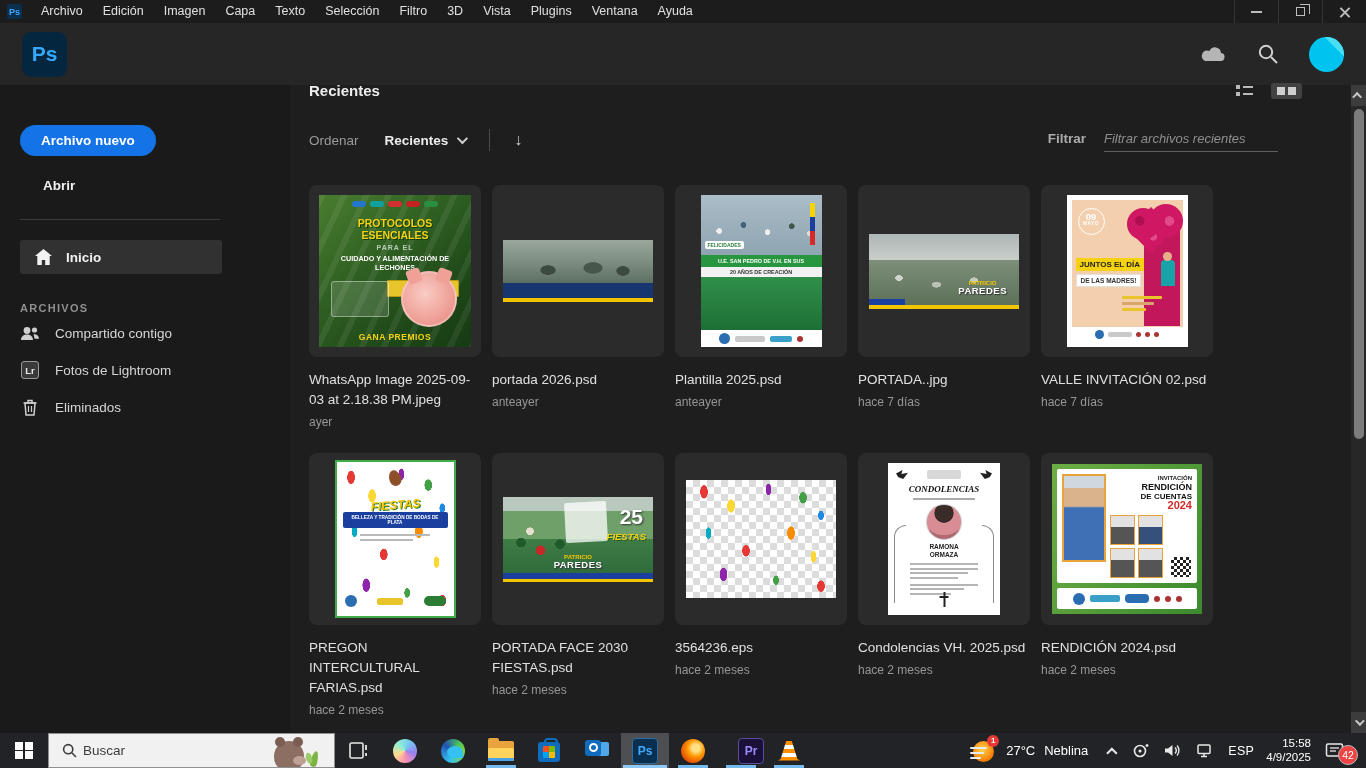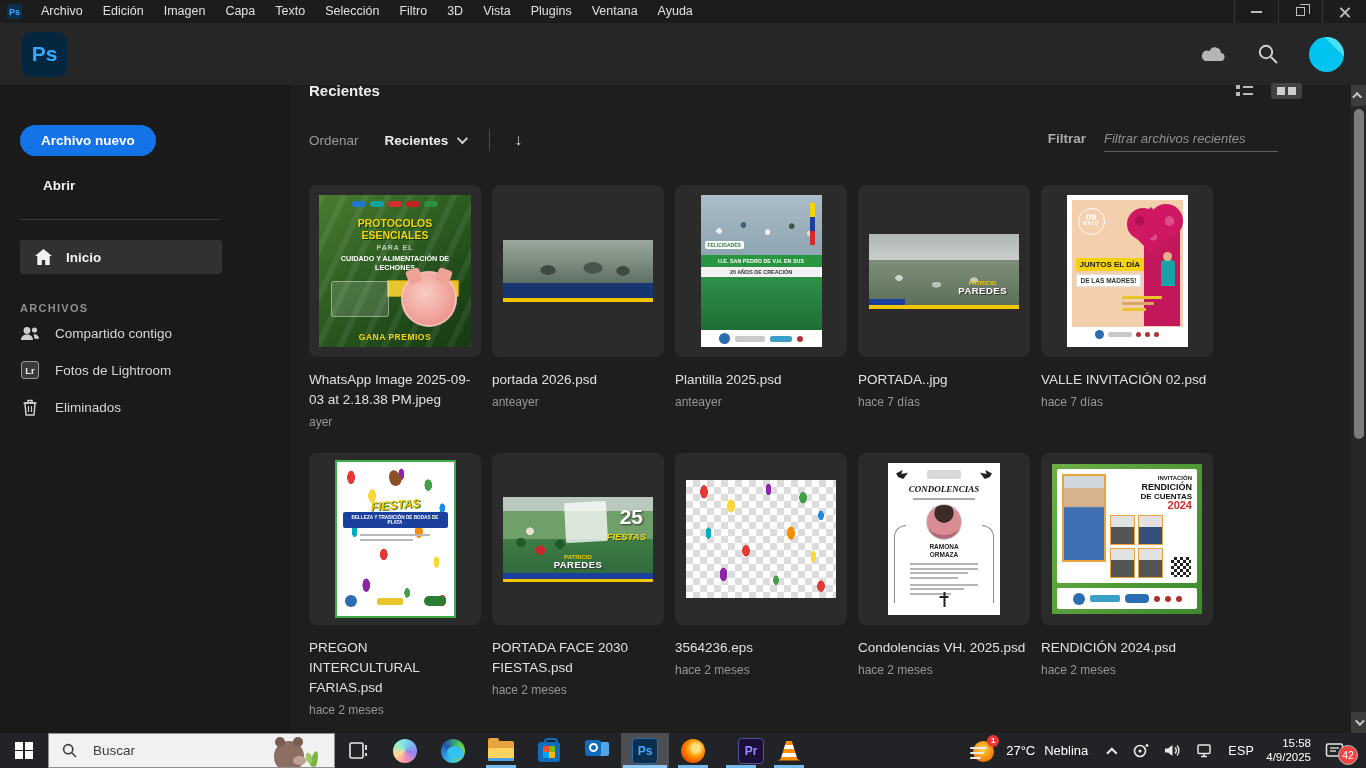--- a/index.html
+++ b/index.html
@@ -221,21 +221,21 @@
   .t10-qr { position:absolute; right:6px; bottom:6px; width:20px; height:20px; background-color:#fff;
             background-image:linear-gradient(45deg,#222 25%,transparent 25%,transparent 75%,#222 75%), linear-gradient(45deg,#222 25%,transparent 25%,transparent 75%,#222 75%);
             background-size:6px 6px; background-position:0 0,3px 3px; }
   .t10-footer { height:22px; background:#fff; margin-top:5px; border-radius:2px; display:flex; align-items:center; justify-content:center; gap:5px; }
 
   
   .taskbar { position:absolute; left:0; right:0; bottom:0; height:35px; background:#222327; display:flex; align-items:stretch; }
   .tb-start { width:48px; display:flex; align-items:center; justify-content:center; }
   .win-logo { display:grid; grid-template-columns:8px 8px; grid-template-rows:8px 8px; gap:1.5px; }
   .win-logo i { background:#fff; }
-  .tb-search { width:287px; background:#f1f1f1; border:1px solid #8f8f8f; display:flex; align-items:center; gap:16px; padding-left:13px; position:relative; overflow:hidden; color:#3c3c3c; font-size:13.5px; }
+  .tb-search { width:287px; background:#f1f1f1; border:1px solid #8f8f8f; display:flex; align-items:center; gap:6px; padding-left:13px; position:relative; overflow:hidden; color:#3c3c3c; font-size:13.5px; }
   .bear { position:absolute; right:30px; bottom:-4px; width:30px; height:30px; background:#8d6e63; border-radius:50% 50% 45% 45%; }
   .bear::before { content:""; position:absolute; top:-4px; left:1px; width:10px; height:10px; background:#7a5d53; border-radius:50%; }
   .bear::after { content:""; position:absolute; top:-4px; right:1px; width:10px; height:10px; background:#7a5d53; border-radius:50%; }
   .bear-muzzle { position:absolute; right:28px; bottom:2px; width:13px; height:9px; background:#bfa094; border-radius:50%; z-index:2; }
   .leaf { position:absolute; right:16px; bottom:0; width:7px; height:16px; background:#7cb342; border-radius:50% 50% 50% 50%/80% 80% 20% 20%; transform:rotate(14deg); z-index:3; }
   .leaf::before { content:""; position:absolute; left:-5px; bottom:2px; width:6px; height:11px; background:#9ccc65; border-radius:50%; transform:rotate(-30deg); }
   .tb-taskview { width:46px; display:flex; align-items:center; justify-content:center; }
   .tb-app { width:48px; display:flex; align-items:center; justify-content:center; position:relative; }
   .tb-app.running::after { content:""; position:absolute; bottom:0; left:9px; right:9px; height:3px; background:#76b9ed; }
   .tb-app.active { background:#4d4f53; }

